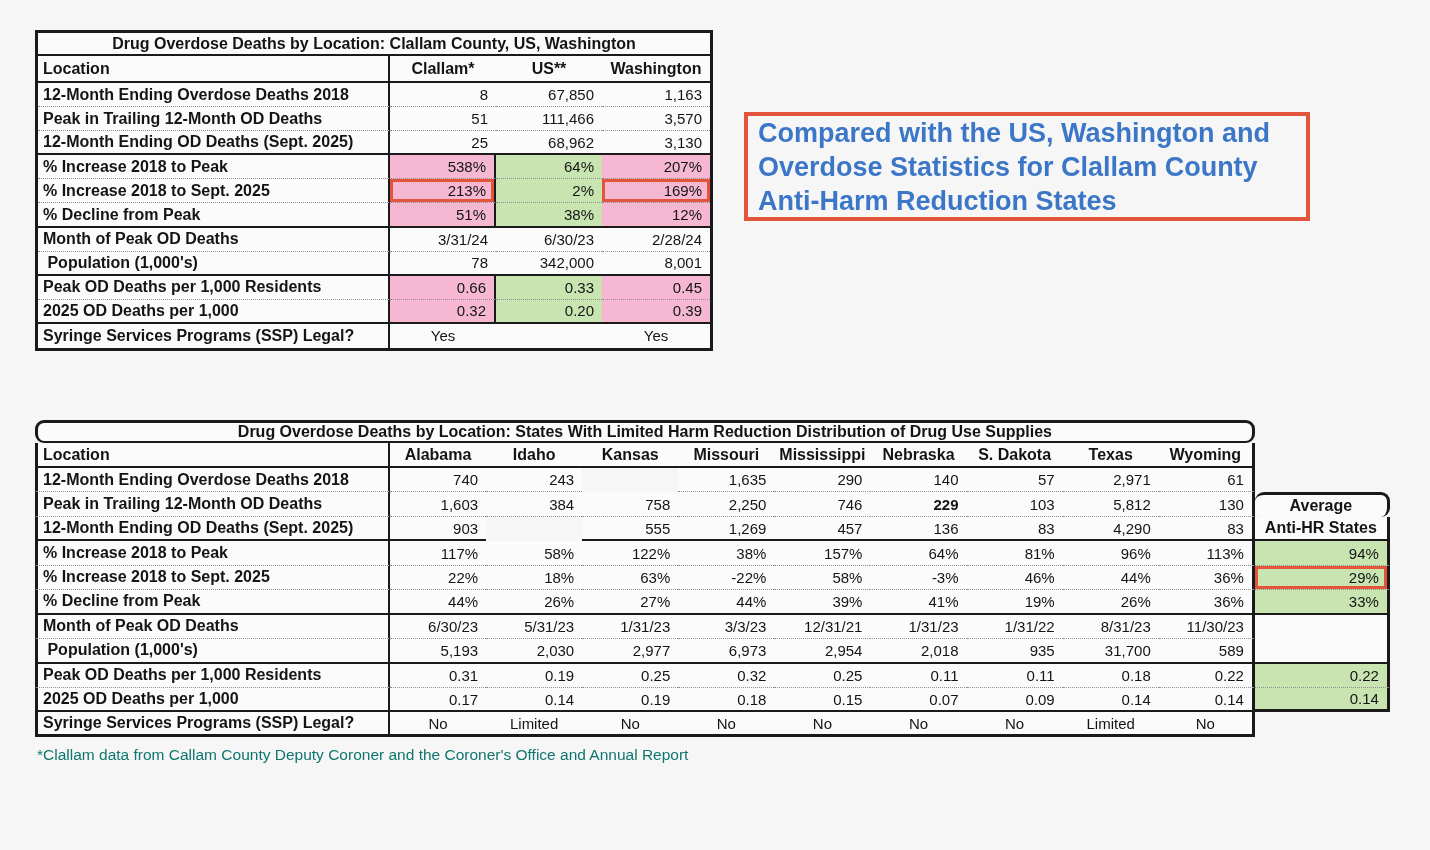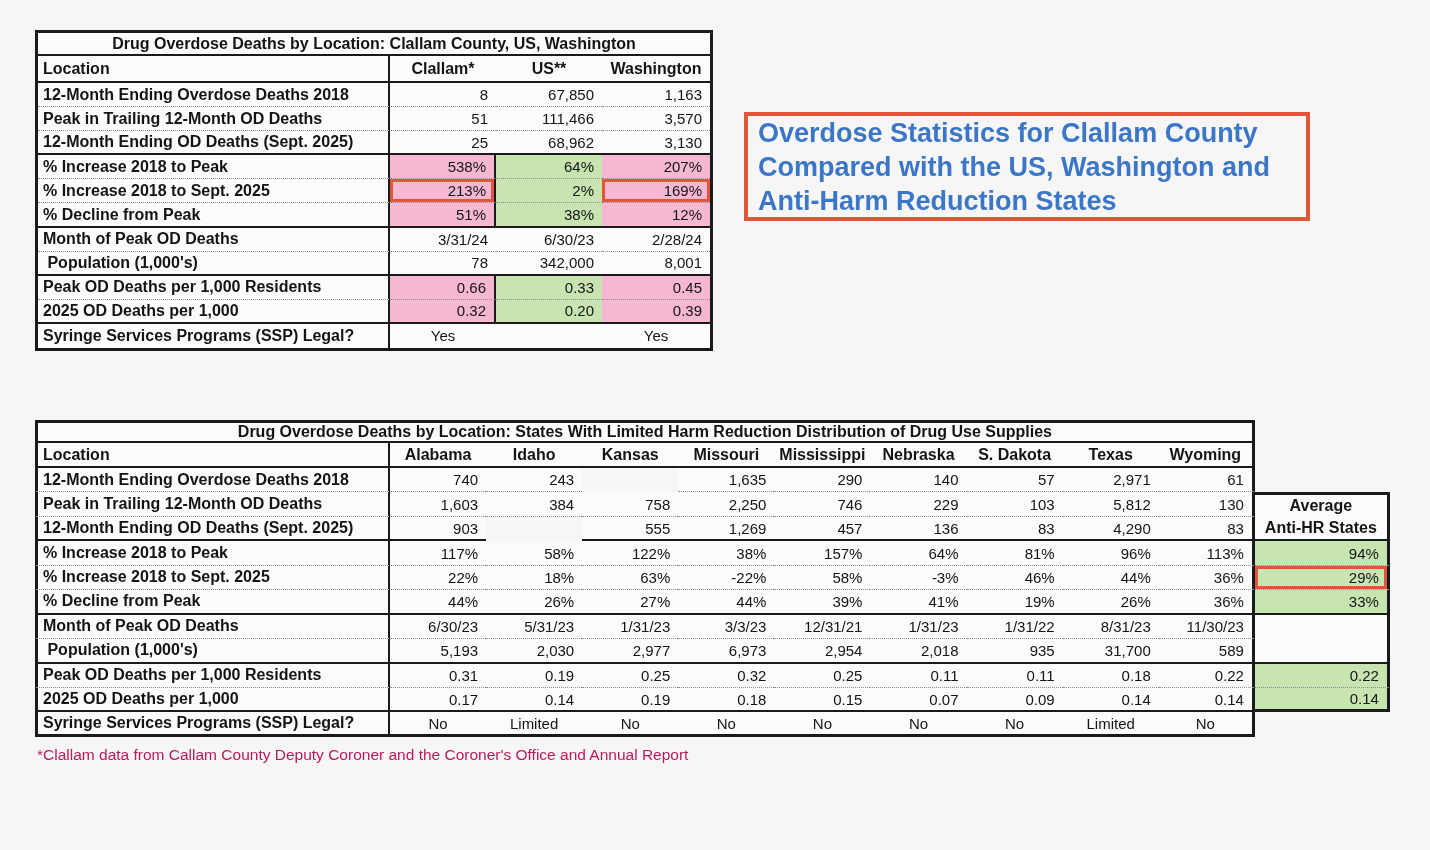--- a/index.html
+++ b/index.html
@@ -13,39 +13,39 @@
   .hdr{font-weight:700;font-size:16px;}
   .lab{font-weight:700;padding-left:5px;font-size:16px;}
   .num{justify-content:flex-end;padding-right:8px;}
   .ctr{justify-content:center;}
   .bd{border-bottom:1px dotted #8f8f8f;}
   .bg2{border-bottom:2px solid var(--bk);}
   .bg3{border-bottom:3px solid var(--bk);}
   .rl{border-right:2px solid var(--bk);}
   .r3{border-right:3px solid var(--bk);}
   .l3{border-left:3px solid var(--bk);}
-  .t3{border-top:3px solid var(--bk);}
+  .t3{border-top:3px solid var(--bk);border-radius:9px;}
   .pk{background:var(--pink);}
   .gn{background:var(--green);}
   .redbox{box-shadow:inset 0 0 0 3px var(--red);}
 
   #t1{position:absolute;left:35px;top:30px;display:grid;
       grid-template-columns:352px 106px 106px 108px;
       grid-template-rows:23px 27px repeat(11,24.1px);
       border:3px solid var(--bk);background:#fbfbfb;box-sizing:border-box;}
   #t2{position:absolute;left:35px;top:420px;display:grid;
       grid-template-columns:355px repeat(9,96.1px) 135px;
       grid-template-rows:23px 25px repeat(11,24.45px);}
 
   .callout{position:absolute;left:744px;top:112px;width:566px;height:109px;
       border:4px solid var(--red);box-sizing:border-box;padding:4px 10px;
       display:flex;flex-direction:column;justify-content:center;background:transparent;}
   .callout-line{font-weight:700;font-size:27px;line-height:34px;color:var(--blue);white-space:pre;}
 
-  .footnotes{position:absolute;left:37px;top:742px;font-size:15.5px;line-height:25px;color:#be185d;}
+  .footnotes{position:absolute;left:37px;top:742px;font-size:15.5px;line-height:25px;color:#0f766e;}
 </style>
 </head>
 <body>
 
 <div id="page" style="background: rgb(246, 246, 246);">
 
   <div id="t1">
       <div class="c ttl bg2" style="grid-area: 1 / 1 / auto / 5;">Drug Overdose Deaths by Location: Clallam County, US, Washington</div>
       <div class="c hdr lab rl bg2" style="grid-area: 2 / 1;">Location</div>
       <div class="c hdr ctr bg2" style="grid-area: 2 / 2;">Clallam*</div>
@@ -91,22 +91,22 @@
       <div class="c num bg2 pk rl" style="grid-area: 12 / 2;">0.32</div>
       <div class="c num bg2 gn" style="grid-area: 12 / 3;">0.20</div>
       <div class="c num bg2 pk" style="grid-area: 12 / 4;">0.39</div>
       <div class="c lab rl " style="grid-area: 13 / 1;">Syringe Services Programs (SSP) Legal?</div>
       <div class="c ctr " style="grid-area: 13 / 2;">Yes</div>
       <div class="c ctr " style="grid-area: 13 / 3;"></div>
       <div class="c ctr " style="grid-area: 13 / 4;">Yes</div>
     </div>
 
   <div class="callout">
+    <div class="callout-line">Compared with the US, Washington and</div>
     <div class="callout-line">Overdose Statistics for Clallam County</div>
-    <div class="callout-line">Compared with the US, Washington and</div>
     <div class="callout-line">Anti-Harm Reduction States</div>
   </div>
 
   <div id="t2">
       <div class="c ttl l3 t3 r3 bg2" style="grid-area: 1 / 1 / auto / 11;">Drug Overdose Deaths by Location: States With Limited Harm Reduction Distribution of Drug Use Supplies</div>
       <div class="c hdr lab l3 rl bg2" style="grid-area: 2 / 1;">Location</div>
       <div class="c hdr ctr bg2" style="grid-area: 2 / 2;">Alabama</div>
       <div class="c hdr ctr bg2" style="grid-area: 2 / 3;">Idaho</div>
       <div class="c hdr ctr bg2" style="grid-area: 2 / 4;">Kansas</div>
       <div class="c hdr ctr bg2" style="grid-area: 2 / 5;">Missouri</div>
@@ -124,21 +124,21 @@
       <div class="c num bd" style="grid-area: 3 / 7;">140</div>
       <div class="c num bd" style="grid-area: 3 / 8;">57</div>
       <div class="c num bd" style="grid-area: 3 / 9;">2,971</div>
       <div class="c num bd r3" style="grid-area: 3 / 10;">61</div>
       <div class="c lab l3 rl bd" style="grid-area: 4 / 1;">Peak in Trailing 12-Month OD Deaths</div>
       <div class="c num bd" style="grid-area: 4 / 2;">1,603</div>
       <div class="c num bd" style="grid-area: 4 / 3;">384</div>
       <div class="c num bd" style="grid-area: 4 / 4;">758</div>
       <div class="c num bd" style="grid-area: 4 / 5;">2,250</div>
       <div class="c num bd" style="grid-area: 4 / 6;">746</div>
-      <div class="c num bd" style="grid-area: 4 / 7;">229</div>
+      <div class="c num bd" style="grid-area: 4 / 7; font-weight: bold;">229</div>
       <div class="c num bd" style="grid-area: 4 / 8;">103</div>
       <div class="c num bd" style="grid-area: 4 / 9;">5,812</div>
       <div class="c num bd r3" style="grid-area: 4 / 10;">130</div>
       <div class="c hdr ctr t3 r3" style="grid-area: 4 / 11;">Average</div>
       <div class="c lab l3 rl bg2" style="grid-area: 5 / 1;">12-Month Ending OD Deaths (Sept. 2025)</div>
       <div class="c num bg2" style="grid-area: 5 / 2;">903</div>
       <div class="c num bg2" style="grid-area: 5 / 3; margin-top: 43px;">286</div>
       <div class="c num bg2" style="grid-area: 5 / 4;">555</div>
       <div class="c num bg2" style="grid-area: 5 / 5;">1,269</div>
       <div class="c num bg2" style="grid-area: 5 / 6;">457</div>

